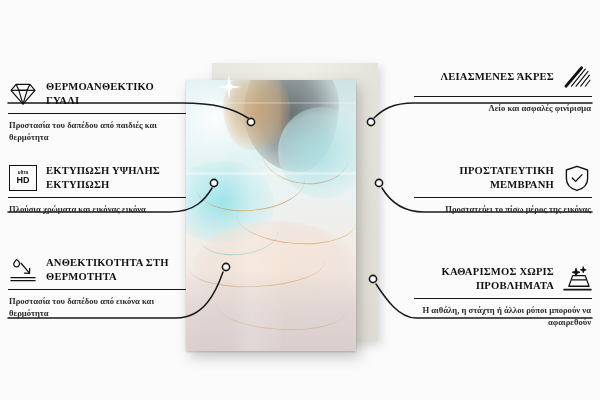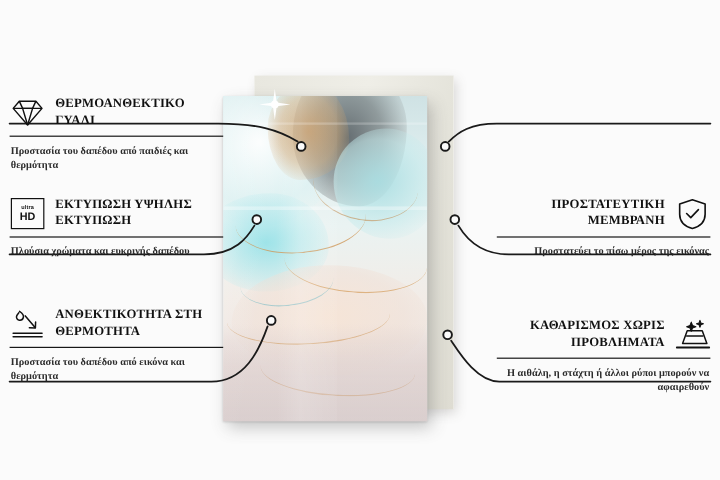--- a/index.html
+++ b/index.html
@@ -176,21 +176,21 @@
     <div class="fhead">
       <span class="ficon">
         <span class="hd-badge">
           <span class="u">ultra</span>
           <span class="h">HD</span>
         </span>
       </span>
       <span class="ftitle">ΕΚΤΥΠΩΣΗ ΥΨΗΛΗΣ ΕΚΤΥΠΩΣΗ</span>
     </div>
     <div class="rule"></div>
-    <div class="fbody">Πλούσια χρώματα και ευκρινής δαπέδου</div>
+    <div class="fbody">Πλούσια χρώματα και εικόνας εικόνα</div>
   </div>
 
   <div class="feat left" id="f-heat-res">
     <div class="fhead">
       <span class="ficon">
         <svg viewBox="0 0 30 28" width="29" height="27">
           <g fill="none" stroke="#111" stroke-width="1.3" stroke-linejoin="round" stroke-linecap="round">
             <path d="M7.5 2.5 c2.6 1.6 3.8 3.6 3.3 5.4 -0.4 1.5 -1.9 2.5 -3.4 2.3 -1.6 -0.2 -2.7 -1.6 -2.5 -3.1 0.2 -1.5 1.4 -2.3 1.9 -3.3"></path>
             <path d="M12.5 6.5 L21 16.5"></path>
             <path d="M16 16.8 L21.2 17 L21.4 11.8"></path>
@@ -198,20 +198,38 @@
             <path d="M2 24.5 H27"></path>
           </g>
         </svg>
       </span>
       <span class="ftitle">ΑΝΘΕΚΤΙΚΟΤΗΤΑ ΣΤΗ ΘΕΡΜΟΤΗΤΑ</span>
     </div>
     <div class="rule"></div>
     <div class="fbody">Προστασία του δαπέδου από εικόνα και θερμότητα</div>
   </div>
 
+  <div class="feat right" id="f-edges">
+    <div class="fhead">
+      <span class="ftitle">ΛΕΙΑΣΜΕΝΕΣ ΆΚΡΕΣ</span>
+      <span class="ficon">
+        <svg viewBox="0 0 30 26" width="28" height="24">
+          <g stroke="#111" stroke-width="1.25" stroke-linecap="round">
+            <path d="M3 23 L20 3" stroke-width="3"></path>
+            <path d="M9 23 L24 4.5"></path>
+            <path d="M14 23 L27 7"></path>
+            <path d="M19 23 L28.5 11"></path>
+            <path d="M24 23 L29 16.5"></path>
+          </g>
+        </svg>
+      </span>
+    </div>
+    <div class="rule"></div>
+    <div class="fbody">Λείο και ασφαλές φινίρισμα</div>
+  </div>
 
   <div class="feat right" id="f-membrane">
     <div class="fhead">
       <span class="ftitle">ΠΡΟΣΤΑΤΕΥΤΙΚΗ ΜΕΜΒΡΑΝΗ</span>
       <span class="ficon">
         <svg viewBox="0 0 26 28" width="26" height="27">
           <g fill="none" stroke="#111" stroke-width="1.4" stroke-linejoin="round" stroke-linecap="round">
             <path d="M13 1.5 L24 5.2 V14 c0 6.6 -4.6 10.6 -11 12.4 C6.6 24.6 2 20.6 2 14 V5.2 Z"></path>
             <path d="M8 13.4 L11.6 17 L18.2 10"></path>
           </g>

